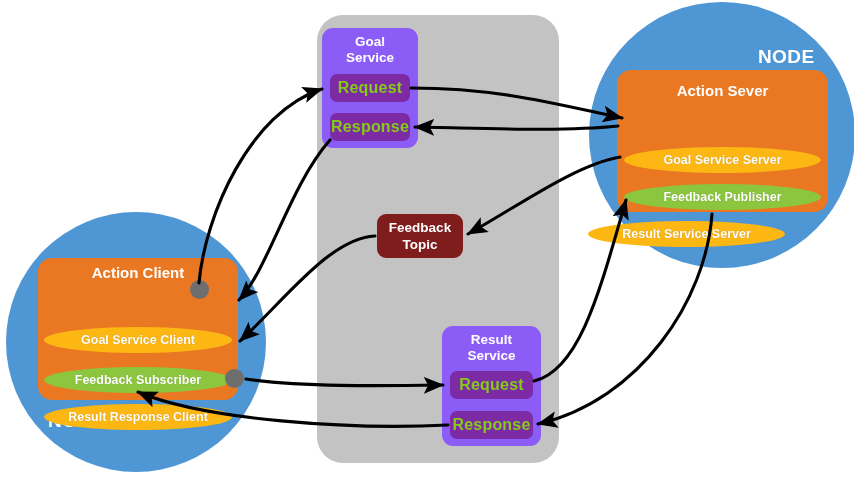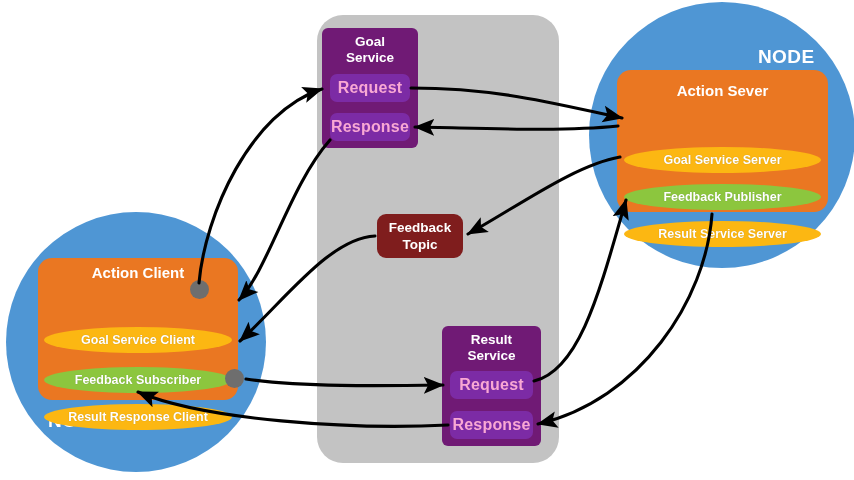--- a/index.html
+++ b/index.html
@@ -34,38 +34,38 @@
     text-align: center;
     font-size: 21px;
     font-weight: bold;
     color: #1a1a1a;
     letter-spacing: .2px;
   }
 
   
   .svc-card {
     position: absolute;
-    background: #701a75;
-    border-radius: 6px;
+    background: #8b5cf6;
+    border-radius: 11px;
   }
   .svc-card .svc-title {
     position: absolute;
     left: 0;
     right: 0;
     text-align: center;
     color: #ffffff;
     font-weight: bold;
     font-size: 13.5px;
     line-height: 16px;
   }
   .msg-box {
     position: absolute;
     background: #7c2ba5;
     border-radius: 7px;
-    color: #f9a8d4;
+    color: #84cc16;
     font-weight: bold;
     font-size: 16px;
     display: flex;
     align-items: center;
     justify-content: center;
     letter-spacing: .2px;
   }
 
   
   .topic-card {
@@ -171,21 +171,21 @@
 
   <div class="action-box" style="left:617px; top:70px; width:211px; height:142px;"></div>
   <div class="action-box-title" style="left:617px; top:82px; width:211px;">Action Sever</div>
 
   <div class="pill pill-yellow" style="left:624px; top:111px; width:197px; height:26px;">
     <span>Goal Service Server</span>
   </div>
   <div class="pill pill-green" style="left:624px; top:148px; width:197px; height:26px;">
     <span>Feedback Publisher</span>
   </div>
-  <div class="pill pill-yellow" style="left:624px; top:185px; width:197px; height:26px;">
+  <div class="pill pill-yellow" style="left:588px; top:185px; width:197px; height:26px;">
     <span>Result Service Server</span>
   </div>
 
   <div class="svc-card" style="left:322px; top:28px; width:96px; height:120px;">
     <div class="svc-title" style="top:6px;">Goal</div>
     <div class="svc-title" style="top:22px;">Service</div>
   </div>
   <div class="msg-box" style="left:330px; top:74px; width:80px; height:28px;">Request</div>
   <div class="msg-box" style="left:330px; top:113px; width:80px; height:28px;">Response</div>
 

